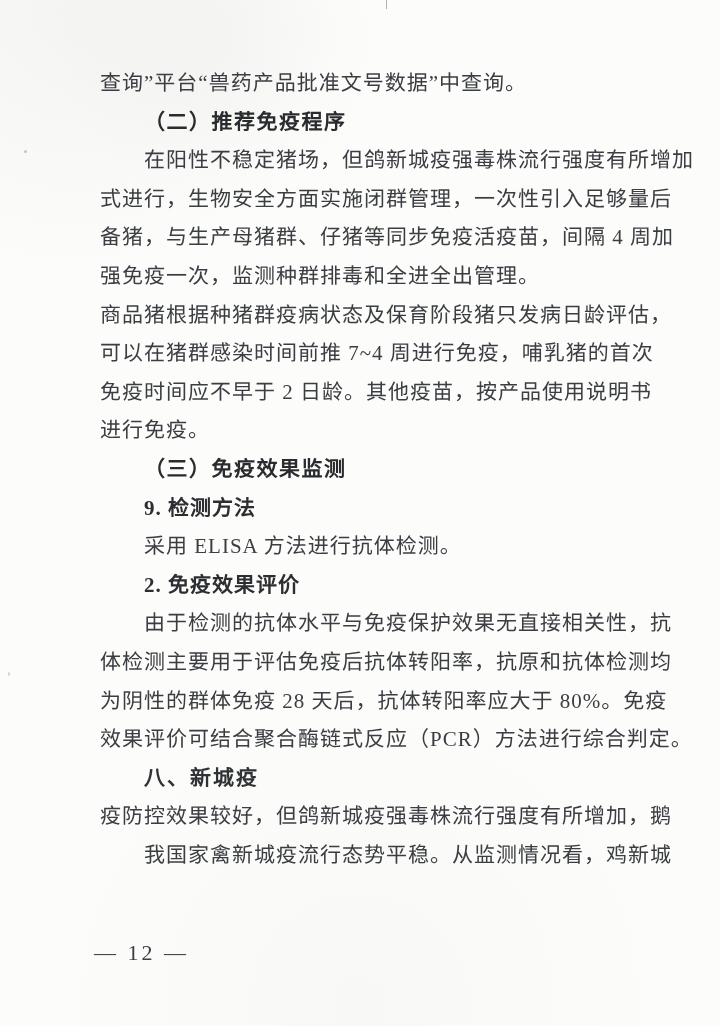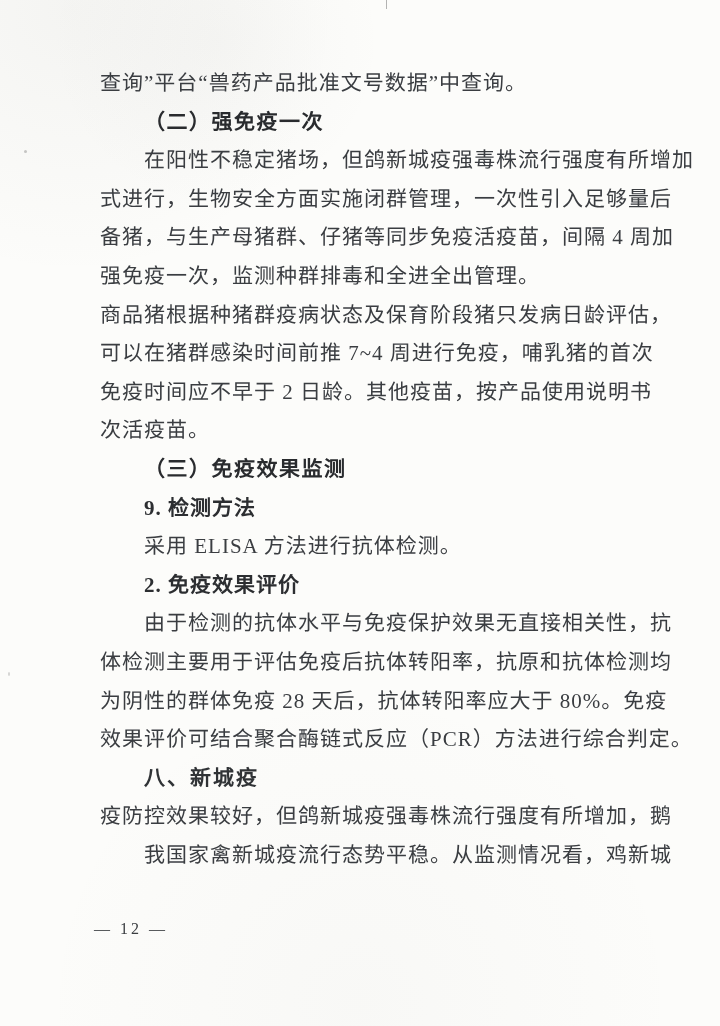--- a/index.html
+++ b/index.html
@@ -79,47 +79,47 @@
   
   .h1 {
     font-weight: 700;
     font-family: "Liberation Sans", "DejaVu Sans", sans-serif;
     color: #303336;
     letter-spacing: 2px;
   }
   .footer {
     position: absolute;
     left: 94px;
-    top: 920px;
-    font-size: 16px;
+    top: 940px;
+    font-size: 22px;
     letter-spacing: 3px;
     color: #3a3d41;
     font-family: "Liberation Serif", "DejaVu Serif", serif;
   }
 </style>
 </head>
 <body>
 
 <div class="page">
 
   <div class="artifact-tick"></div>
   <div class="artifact-speck-1"></div>
   <div class="artifact-speck-2"></div>
 
   <div class="content">
     <div class="ln">查询”平台“兽药产品批准文号数据”中查询。</div>
-    <div class="ln indent h2">（二）强免疫一次</div>
+    <div class="ln indent h2">（二）推荐免疫程序</div>
     <div class="ln indent">在阳性不稳定猪场，但鸽新城疫强毒株流行强度有所增加</div>
     <div class="ln">式进行，生物安全方面实施闭群管理，一次性引入足够量后</div>
     <div class="ln">备猪，与生产母猪群、仔猪等同步免疫活疫苗，间隔 4 周加</div>
     <div class="ln">强免疫一次，监测种群排毒和全进全出管理。</div>
     <div class="ln">商品猪根据种猪群疫病状态及保育阶段猪只发病日龄评估，</div>
     <div class="ln">可以在猪群感染时间前推 7~4 周进行免疫，哺乳猪的首次</div>
     <div class="ln">免疫时间应不早于 2 日龄。其他疫苗，按产品使用说明书</div>
-    <div class="ln">次活疫苗。</div>
+    <div class="ln">进行免疫。</div>
     <div class="ln indent h2">（三）免疫效果监测</div>
     <div class="ln indent h3">9. 检测方法</div>
     <div class="ln indent">采用 ELISA 方法进行抗体检测。</div>
     <div class="ln indent h3">2. 免疫效果评价</div>
     <div class="ln indent">由于检测的抗体水平与免疫保护效果无直接相关性，抗</div>
     <div class="ln">体检测主要用于评估免疫后抗体转阳率，抗原和抗体检测均</div>
     <div class="ln">为阴性的群体免疫 28 天后，抗体转阳率应大于 80%。免疫</div>
     <div class="ln">效果评价可结合聚合酶链式反应（PCR）方法进行综合判定。</div>
     <div class="ln indent h1">八、新城疫</div>
     <div class="ln">疫防控效果较好，但鸽新城疫强毒株流行强度有所增加，鹅</div>

